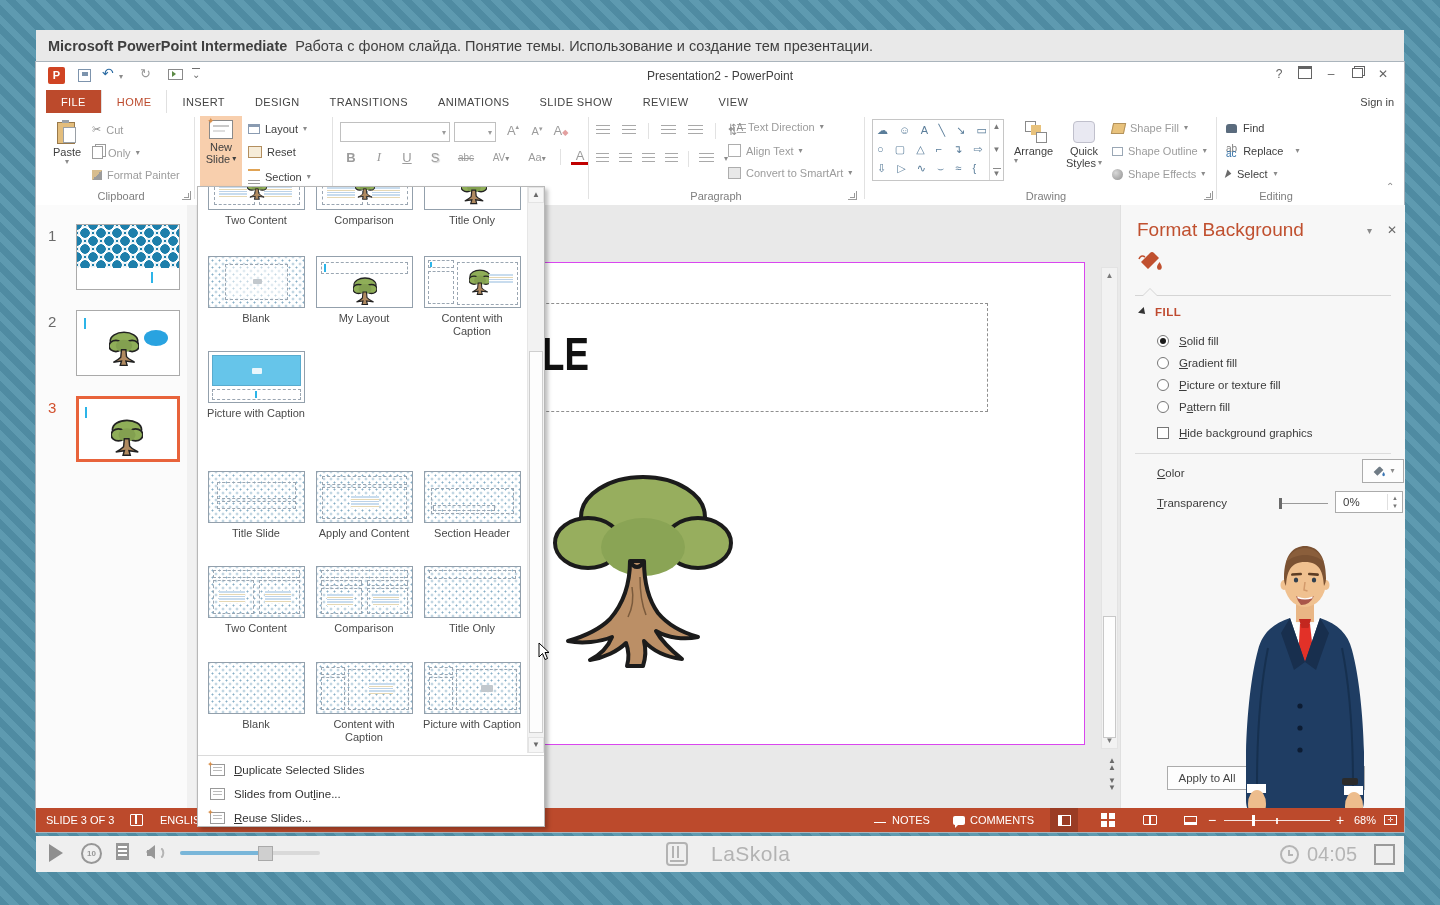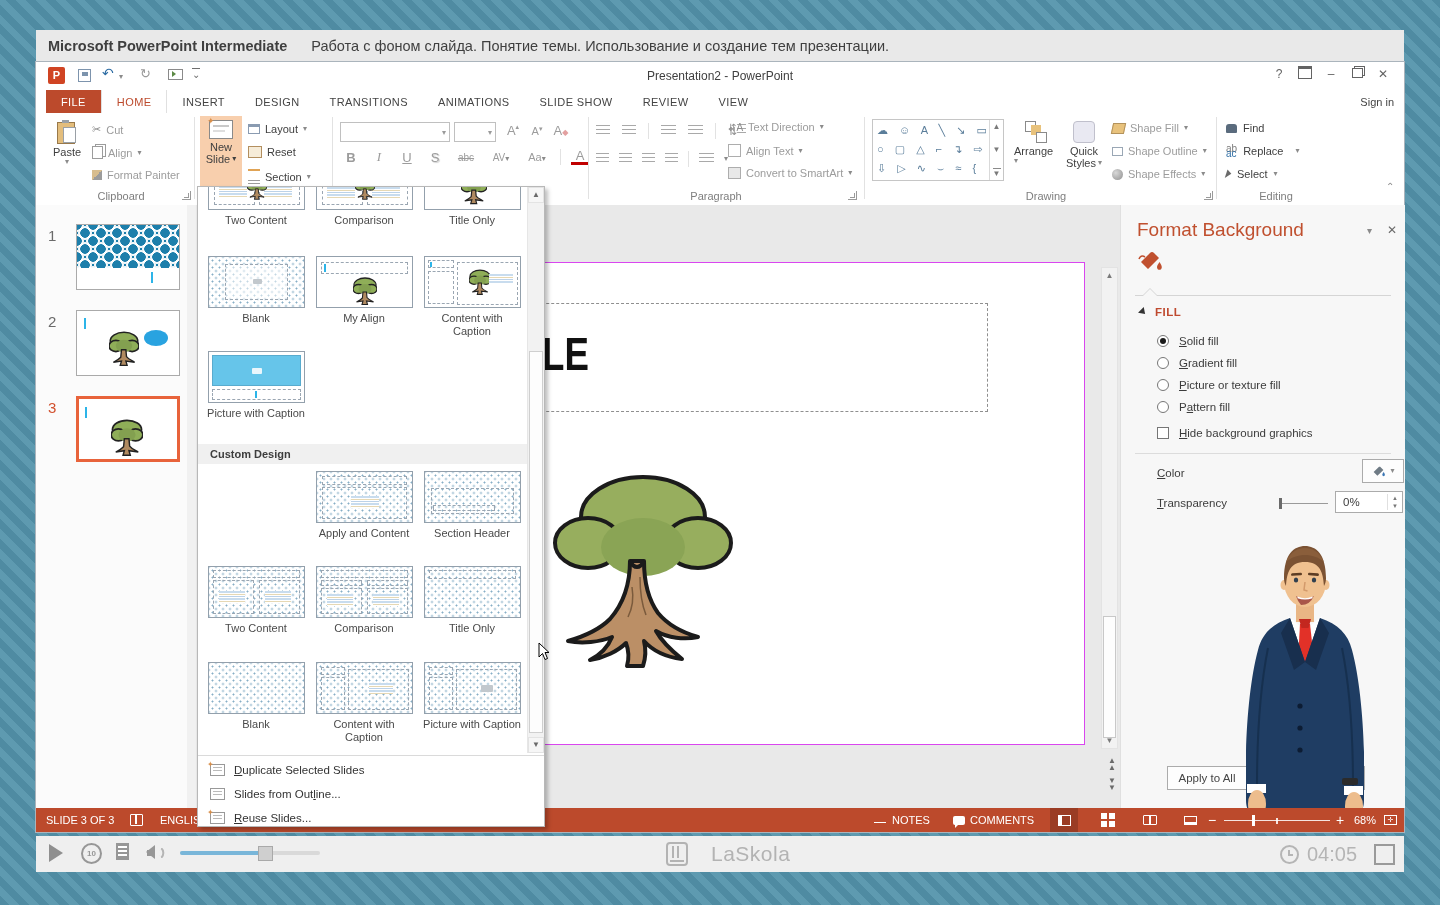--- a/index.html
+++ b/index.html
@@ -89,21 +89,21 @@
     <ellipse cx="18.5" cy="12" rx="5.5" ry="4.5" fill="#8fae58" stroke="#222" stroke-width="1.3"></ellipse>
     <ellipse cx="12" cy="12" rx="6.5" ry="5" fill="#83a050"></ellipse>
     <path d="M10 15 L9.4 21 C7.5 23 5.5 24 3.5 25 L10 24 L9 27.5 L14.5 27.5 L13.5 24 L20.5 25 C18 23.5 15.5 22.5 14 20.5 L13.5 15 Z" fill="#b08a60" stroke="#222" stroke-width="1.1"></path>
   </g>
 </defs>
   </svg>
 
 <div class="stage">
 
   <div class="a vtitle">
-    <span style="font-weight:bold;margin-right:24px">Microsoft PowerPoint Intermediate</span>
+    <span style="font-weight:bold;margin-right:8px">Microsoft PowerPoint Intermediate</span>
     <span>Работа с фоном слайда. Понятие темы. Использование и создание тем презентации.</span>
   </div>
 
   <div class="a ppt">
 
     <div class="a" style="left:0;top:0;width:100%;height:28px;background:#fff">
       <div class="a" style="left:12px;top:5px;width:17px;height:17px;background:#d04423;border-radius:2px;color:#fff;font-weight:bold;font-size:11px;text-align:center;line-height:17px">P</div>
       <div class="a" style="left:42px;top:7px;width:13px;height:13px;border:1.5px solid #7d94ad;box-sizing:border-box">
           <div style="margin:2px auto 0;width:6px;height:4px;background:#7d94ad"></div>
         </div>
@@ -147,21 +147,21 @@
         </div>
         <div class="btnlab">Paste</div>
         <div class="dd">▾</div>
       </div>
       <div class="a f" style="left:56px;top:10px;gap:5px">
         <span class="vicon" style="font-size:11px">✂</span>
         <span class="btnlab gray">Cut</span>
       </div>
       <div class="a f" style="left:56px;top:33px;gap:5px">
         <span style="display:inline-block;width:9px;height:11px;border:1px solid #9c9c9c;background:#fff;box-shadow:3px -2px 0 -1px #fff,3px -2px 0 0 #9c9c9c"></span>
-        <span class="btnlab gray">Align</span>
+        <span class="btnlab gray">Only</span>
         <span class="dd">▾</span>
       </div>
       <div class="a f" style="left:56px;top:56px;gap:5px">
         <span style="display:inline-block;width:10px;height:10px;background:linear-gradient(135deg,#d8bd8e 50%,#9c9c9c 50%)"></span>
         <span class="btnlab gray">Format Painter</span>
       </div>
       <div class="glabel" style="left:30px;width:110px">Clipboard</div>
       <div class="launch" style="left:146px"></div>
       <div class="gsep" style="left:158px"></div>
 
@@ -560,21 +560,21 @@
         <div class="clabel">Blank</div>
       </div>
       <div class="cell" style="left:116px;top:69px">
         <div class="thumb">
             <div class="db" style="left:4px;top:5px;width:87px;height:12px"></div>
             <div style="position:absolute;left:7px;top:7px;width:2px;height:8px;background:#2cb4e8"></div>
             <svg width="24" height="28" viewBox="0 0 24 28" style="position:absolute;left:36px;top:20px">
               <use href="#sym-tree"></use>
             </svg>
           </div>
-        <div class="clabel">My Align</div>
+        <div class="clabel">My Layout</div>
       </div>
       <div class="cell" style="left:224px;top:69px">
         <div class="thumb">
             <div class="db" style="left:3px;top:3px;width:26px;height:8px"></div>
             <div style="position:absolute;left:5px;top:5px;width:2px;height:5px;background:#2cb4e8"></div>
             <div class="db" style="left:3px;top:14px;width:26px;height:33px"></div>
             <div class="db" style="left:32px;top:5px;width:61px;height:43px"></div>
             <svg width="22" height="26" viewBox="0 0 24 28" style="position:absolute;left:44px;top:12px">
               <use href="#sym-tree"></use>
             </svg>
@@ -586,24 +586,28 @@
       <div class="cell" style="left:8px;top:164px">
         <div class="thumb">
             <div style="position:absolute;left:3px;top:3px;width:89px;height:31px;background:#66c5ea;border:1px solid #58abce;box-sizing:border-box"></div>
             <div class="pg" style="left:43px;top:16px;width:10px;height:6px;background:#eaf6fc"></div>
             <div class="db" style="left:3px;top:37px;width:89px;height:11px"></div>
             <div style="position:absolute;left:46px;top:39px;width:2px;height:7px;background:#2cb4e8"></div>
           </div>
         <div class="clabel">Picture with Caption</div>
       </div>
 
-      <div class="mhead">
-          <span>Custom Design</span>
-        </div>
-
+
+      <div class="cell" style="left:8px;top:284px">
+        <div class="thumb t-dots">
+            <div class="db" style="left:8px;top:10px;width:79px;height:17px"></div>
+            <div class="db" style="left:8px;top:29px;width:79px;height:8px"></div>
+          </div>
+        <div class="clabel">Title Slide</div>
+      </div>
       <div class="cell" style="left:116px;top:284px">
         <div class="thumb t-dots">
             <div class="db" style="left:5px;top:4px;width:85px;height:9px"></div>
             <div class="db" style="left:5px;top:15px;width:85px;height:32px"></div>
             <div class="clu" style="left:34px;top:24px;width:28px;height:12px"></div>
           </div>
         <div class="clabel">Apply and Content</div>
       </div>
       <div class="cell" style="left:224px;top:284px">
         <div class="thumb t-dots">

